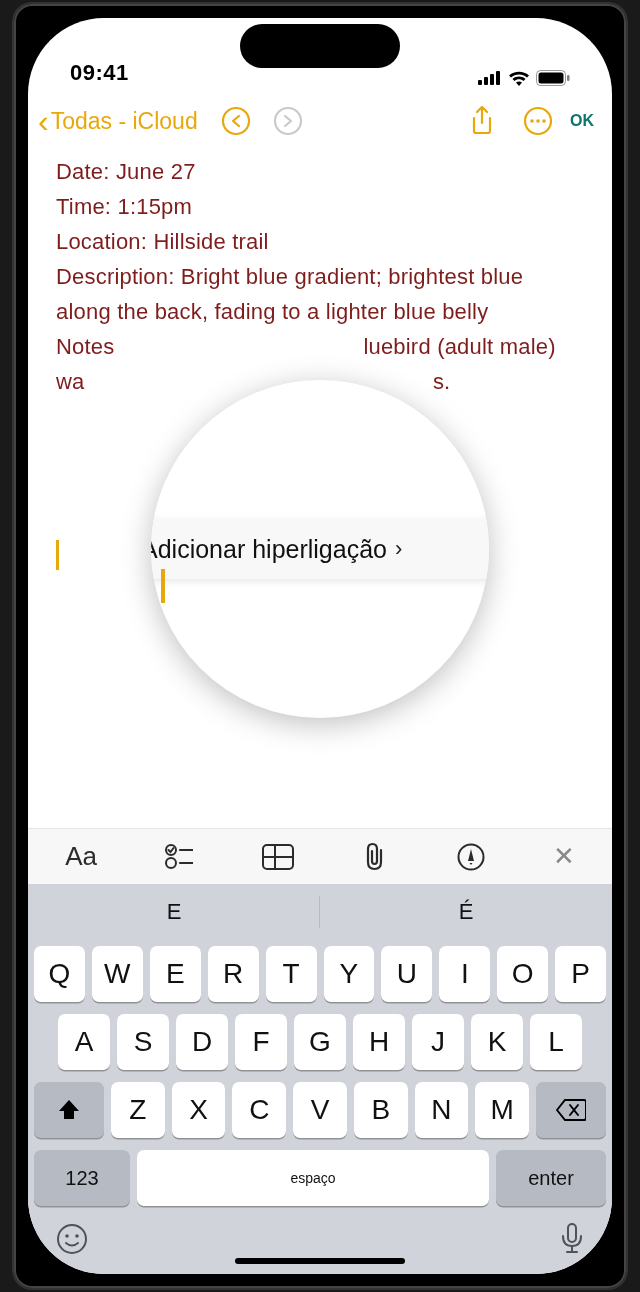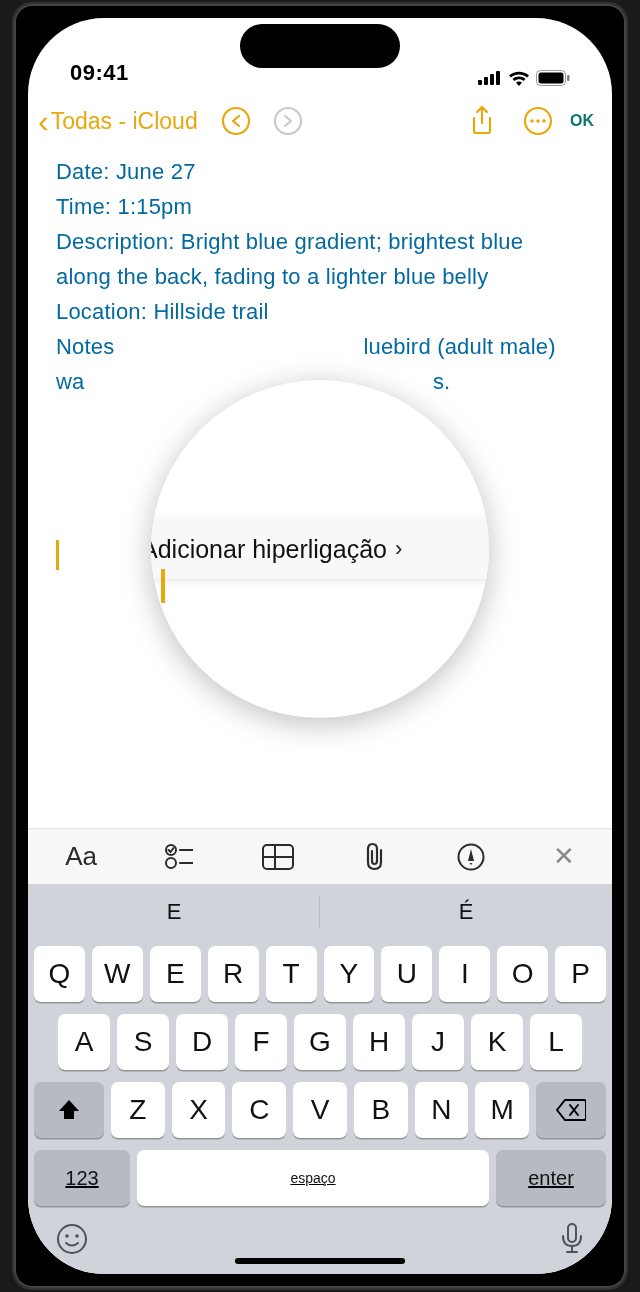--- a/index.html
+++ b/index.html
@@ -93,21 +93,21 @@
     font-weight: 600;
     font-size: 16px;
     margin-left: 2px;
   }
   .note-body {
     flex: 1;
     padding: 4px 28px 0 28px;
     font-size: 22px;
     line-height: 35px;
     letter-spacing: 0.2px;
-    color: #0369a1;
+    color: #7f1d1d;
     position: relative;
   }
   .cursor {
     position: absolute;
     left: 28px;
     top: 390px;
     width: 3px;
     height: 30px;
     background: #e8a80c;
   }
@@ -218,21 +218,20 @@
   .key.mod {
     background: #b6bac2;
   }
   .key.shift, .key.backspace {
     flex: 0 0 70px;
   }
   .bottom-row {
     display:flex;
     gap:7px;
     padding:6px 6px;
-    text-decoration:underline;
   }
   .key.num { flex:0 0 96px; background:#b6bac2; font-size:20px;}
   .key.space { flex:1; font-size:14px;}
   .key.enter { flex:0 0 110px; background:#b6bac2; font-size:20px;}
   .kb-footer {
     height:54px;
     display:flex;
     justify-content:space-between;
     align-items:center;
     padding: 0 28px;
@@ -309,22 +308,22 @@
             <circle cx="15" cy="15" r="1.8" fill="#e8a80c"></circle>
             <circle cx="21" cy="15" r="1.8" fill="#e8a80c"></circle>
           </svg>
       </div>
       <div class="ok-btn">OK</div>
     </div>
 
     <div class="note-body">
       <div>Date: June 27</div>
       <div>Time: 1:15pm</div>
+      <div>Location: Hillside trail</div>
       <div>Description: Bright blue gradient; brightest blue along the back, fading to a lighter blue belly</div>
-      <div>Location: Hillside trail</div>
       <div>
         <span>Notes</span>
         <span style="visibility:hidden;">__________________b</span>
         <span>luebird (adult male)</span>
       </div>
       <div>
         <span>wa</span>
         <span style="visibility:hidden;">___________________________</span>
         <span>s.</span>
       </div>

